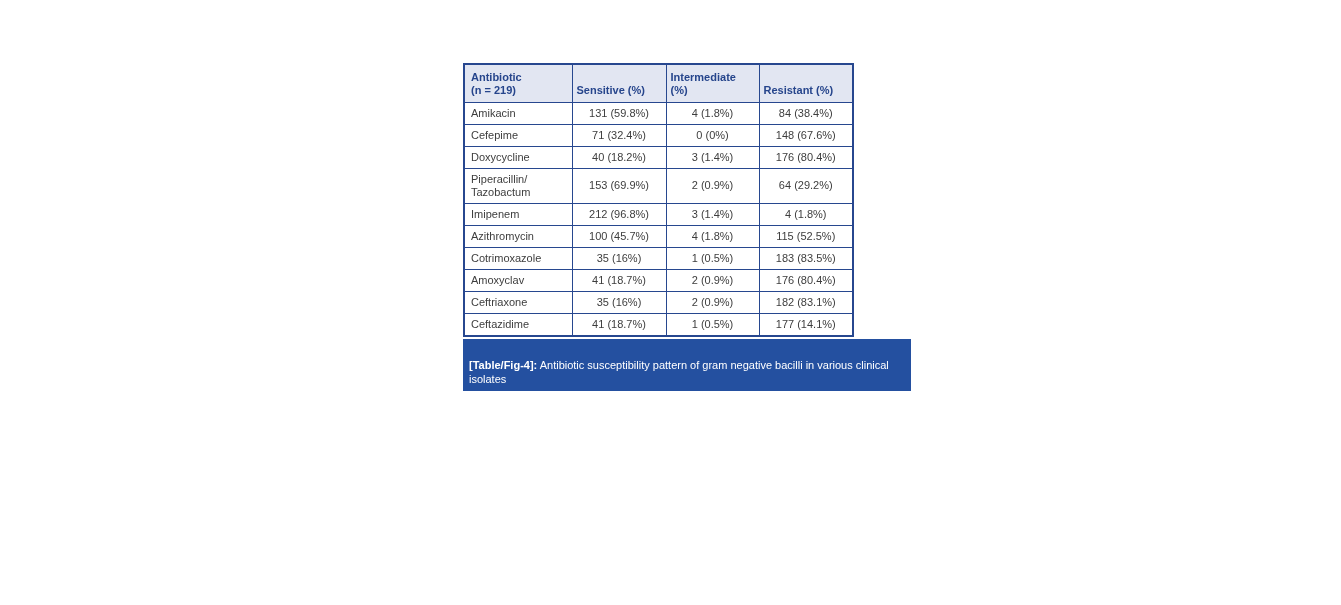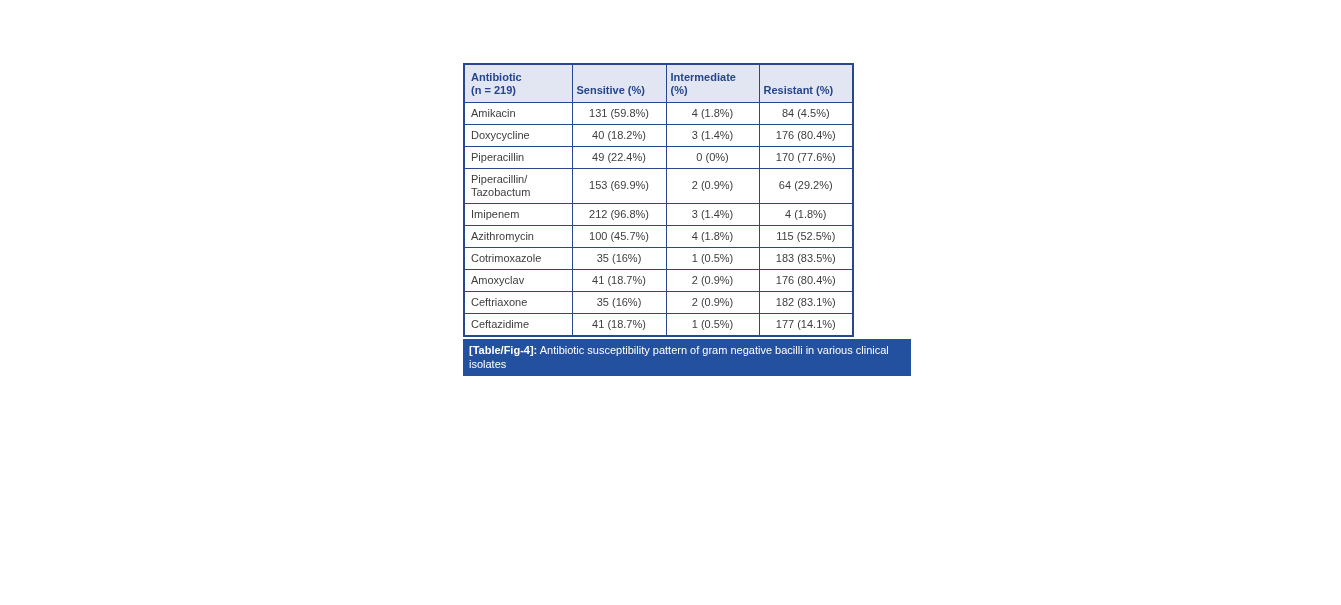--- a/index.html
+++ b/index.html
@@ -68,21 +68,21 @@
     text-align: left;
     padding-left: 6px;
     vertical-align: middle;
   }
   .caption-bar {
     margin-top: 2px;
     background: var(--caption-bg);
     color: var(--caption-text);
     font-size: 11px;
     line-height: 14px;
-    padding: 4px 6px 5px 6px;
+    padding: 19px 6px 5px 6px;
   }
   .caption-bar .caption-prefix { font-weight: bold; }
 </style>
 </head>
 <body>
 
 <div class="figure-wrap">
   <table class="susc-table">
     <colgroup>
       <col class="c0">
@@ -98,33 +98,33 @@
         <th>Intermediate
 (%)</th>
         <th>Resistant (%)</th>
       </tr>
     </thead>
     <tbody id="table-body">
         <tr>
           <td class="cell-antibiotic">Amikacin</td>
           <td class="cell-value">131 (59.8%)</td>
           <td class="cell-value">4 (1.8%)</td>
-          <td class="cell-value">84 (4.5%)</td>
+          <td class="cell-value">84 (38.4%)</td>
+        </tr>
+        <tr>
+          <td class="cell-antibiotic">Cefepime</td>
+          <td class="cell-value">71 (32.4%)</td>
+          <td class="cell-value">0 (0%)</td>
+          <td class="cell-value">148 (67.6%)</td>
         </tr>
         <tr>
           <td class="cell-antibiotic">Doxycycline</td>
           <td class="cell-value">40 (18.2%)</td>
           <td class="cell-value">3 (1.4%)</td>
           <td class="cell-value">176 (80.4%)</td>
-        </tr>
-        <tr>
-          <td class="cell-antibiotic">Piperacillin</td>
-          <td class="cell-value">49 (22.4%)</td>
-          <td class="cell-value">0 (0%)</td>
-          <td class="cell-value">170 (77.6%)</td>
         </tr>
         <tr>
           <td class="cell-antibiotic">Piperacillin/
 Tazobactum</td>
           <td class="cell-value">153 (69.9%)</td>
           <td class="cell-value">2 (0.9%)</td>
           <td class="cell-value">64 (29.2%)</td>
         </tr>
         <tr>
           <td class="cell-antibiotic">Imipenem</td>

